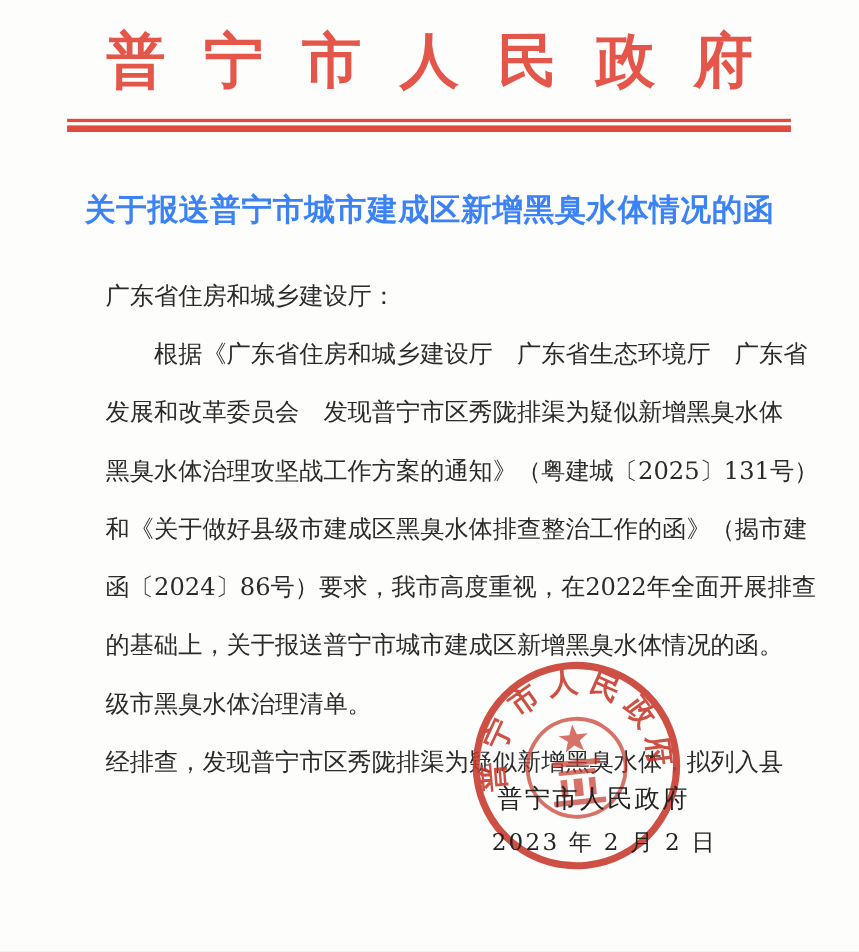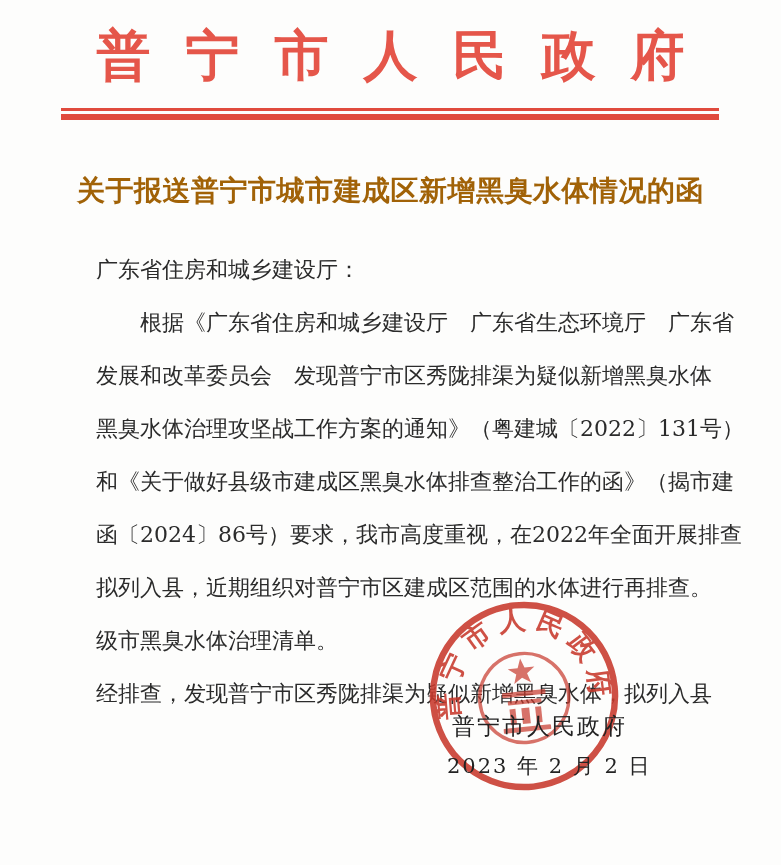--- a/index.html
+++ b/index.html
@@ -49,21 +49,21 @@
   
   .doc-title {
     position: absolute;
     top: 172px;
     left: 0;
     right: 0;
     margin: 0;
     text-align: center;
     font-size: 28px;
     font-weight: bold;
-    color: #a16207;
+    color: #3b82f6;
     letter-spacing: 0.5px;
     white-space: nowrap;
   }
   
   .body-block {
     position: absolute;
     top: 243px;
     left: 96px;
     width: 600px;
     font-size: 22px;
@@ -132,24 +132,24 @@
     <div class="rule-thin"></div>
     <div class="rule-thick"></div>
   </div>
 
   <h1 class="doc-title">关于报送普宁市城市建成区新增黑臭水体情况的函</h1>
 
   <div class="body-block">
     <div class="body-line">广东省住房和城乡建设厅：</div>
     <div class="body-line indent">根据《广东省住房和城乡建设厅　广东省生态环境厅　广东省</div>
     <div class="body-line">发展和改革委员会　发现普宁市区秀陇排渠为疑似新增黑臭水体</div>
-    <div class="body-line">黑臭水体治理攻坚战工作方案的通知》（粤建城〔2022〕131号）</div>
+    <div class="body-line">黑臭水体治理攻坚战工作方案的通知》（粤建城〔2025〕131号）</div>
     <div class="body-line">和《关于做好县级市建成区黑臭水体排查整治工作的函》（揭市建</div>
     <div class="body-line">函〔2024〕86号）要求，我市高度重视，在2022年全面开展排查</div>
-    <div class="body-line">拟列入县，近期组织对普宁市区建成区范围的水体进行再排查。</div>
+    <div class="body-line">的基础上，关于报送普宁市城市建成区新增黑臭水体情况的函。</div>
     <div class="body-line">级市黑臭水体治理清单。</div>
     <div class="body-line">经排查，发现普宁市区秀陇排渠为疑似新增黑臭水体，拟列入县</div>
   </div>
 
   <div class="seal">
     <svg viewBox="0 0 200 200" class="seal-ink">
 
       <circle cx="100" cy="100" r="92" fill="none" stroke="currentColor" stroke-width="6.5"></circle>
 
       <defs>

